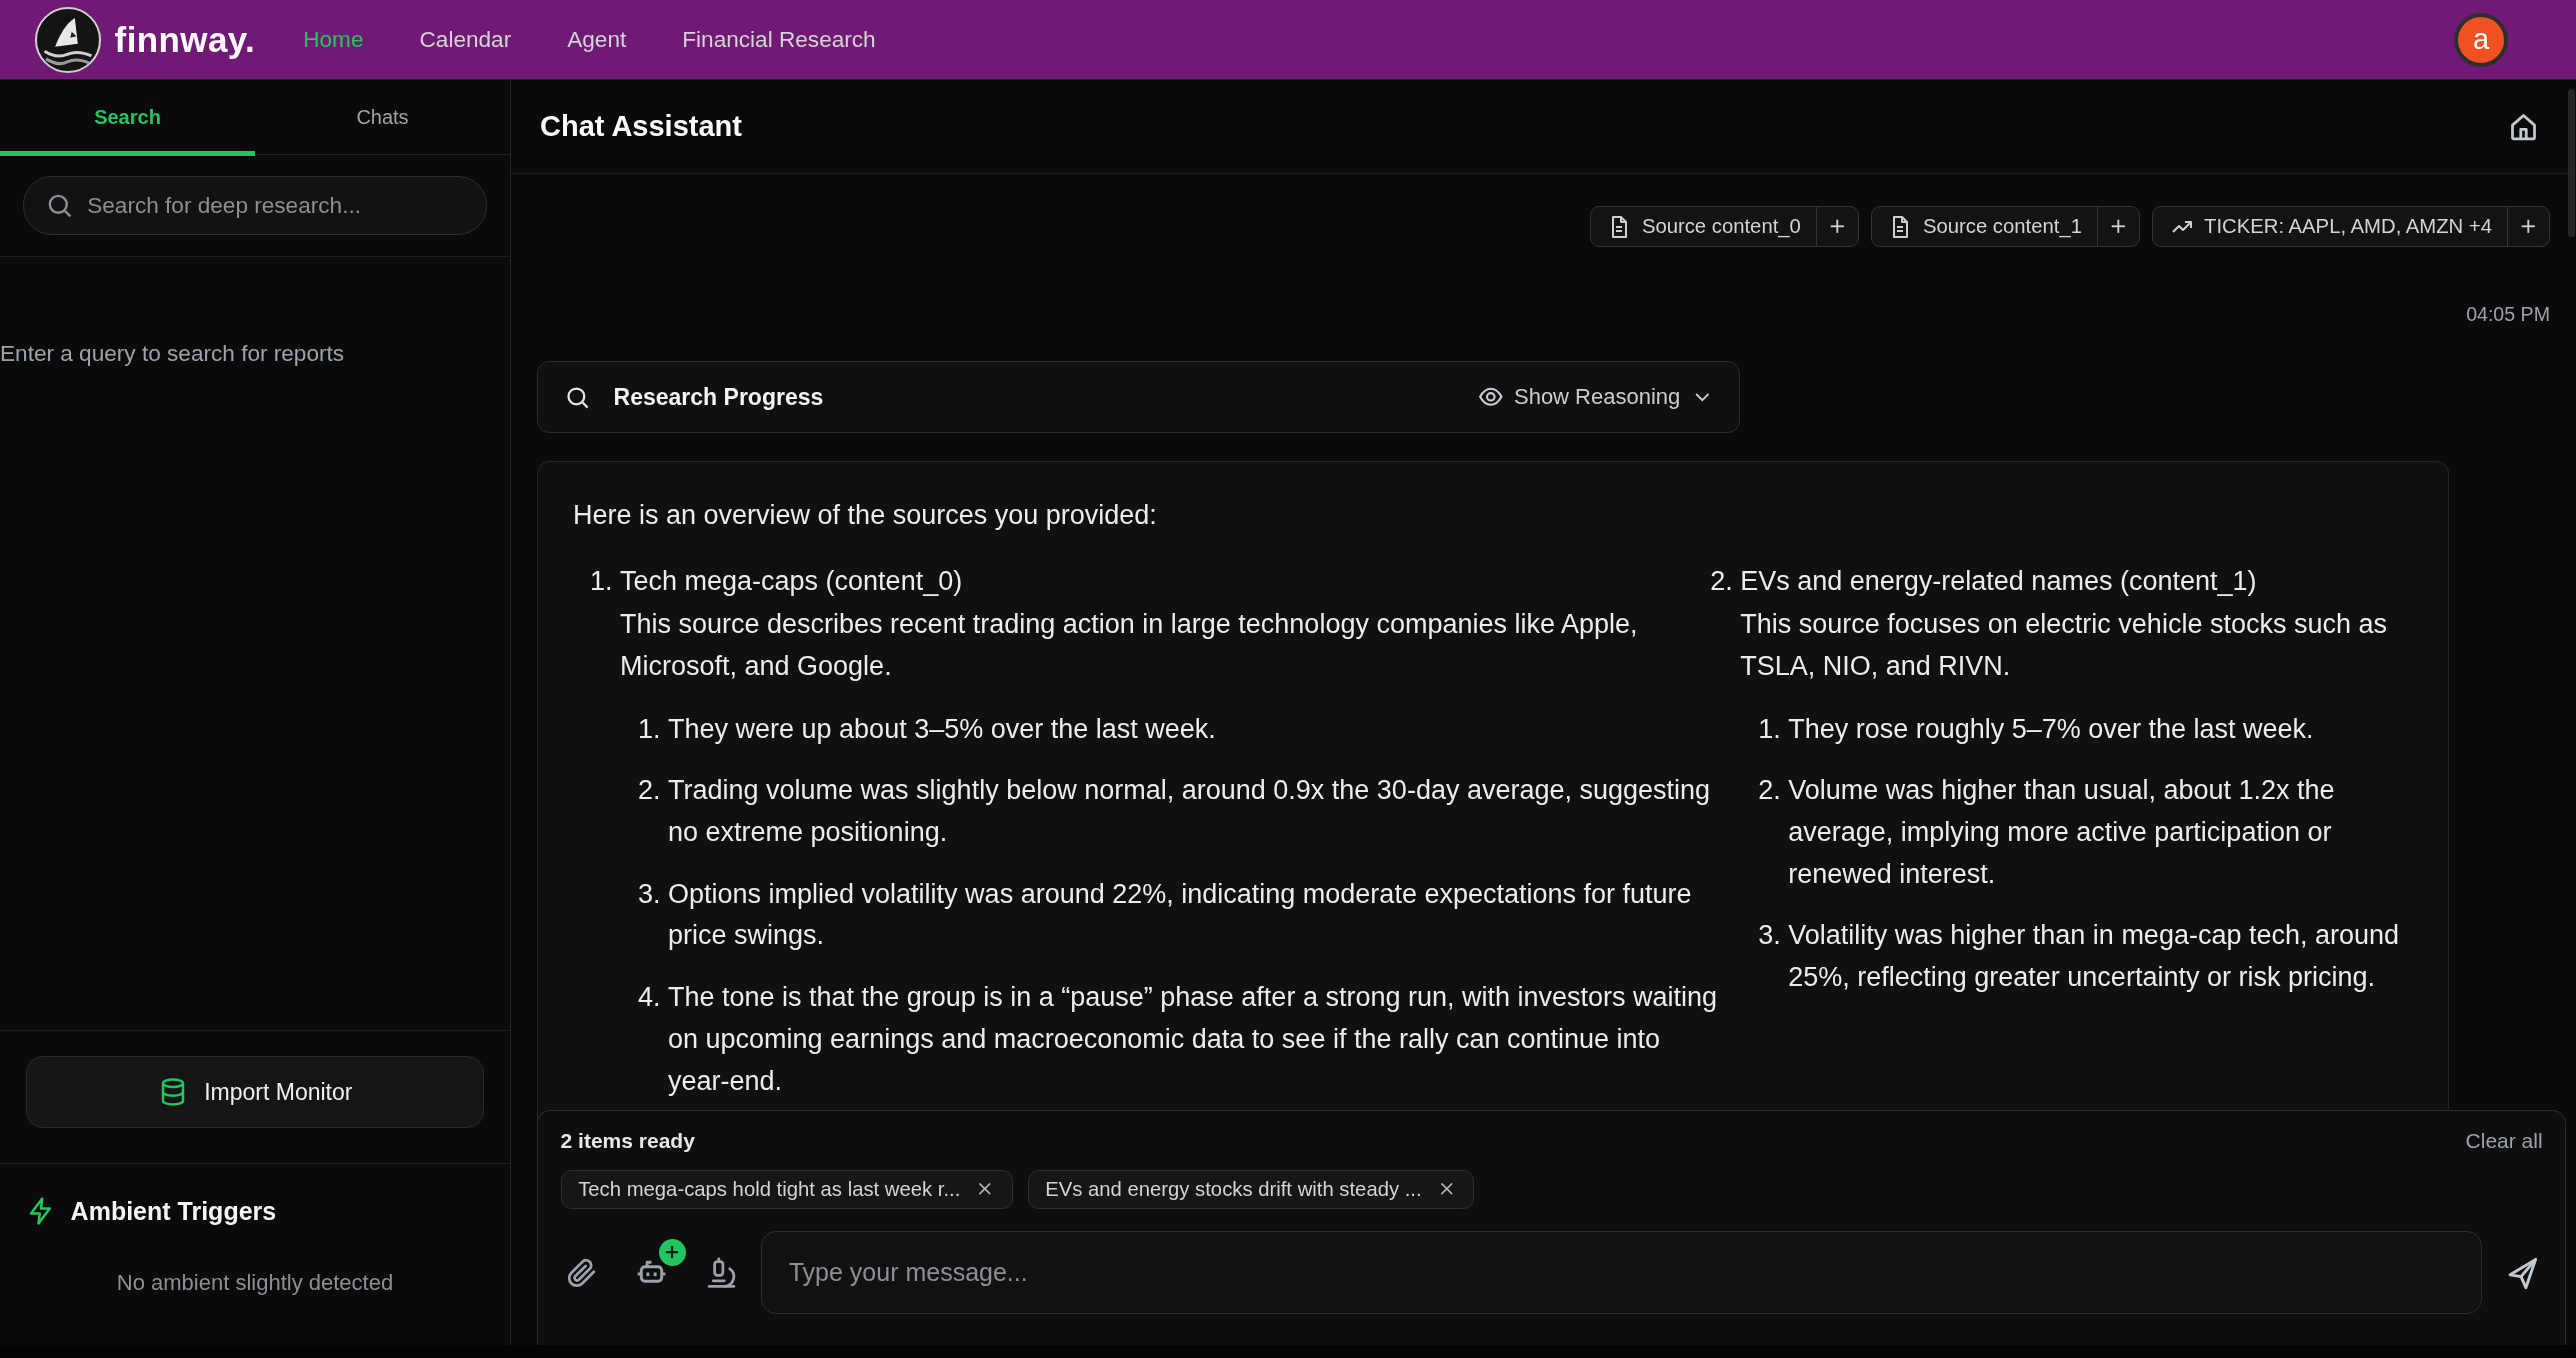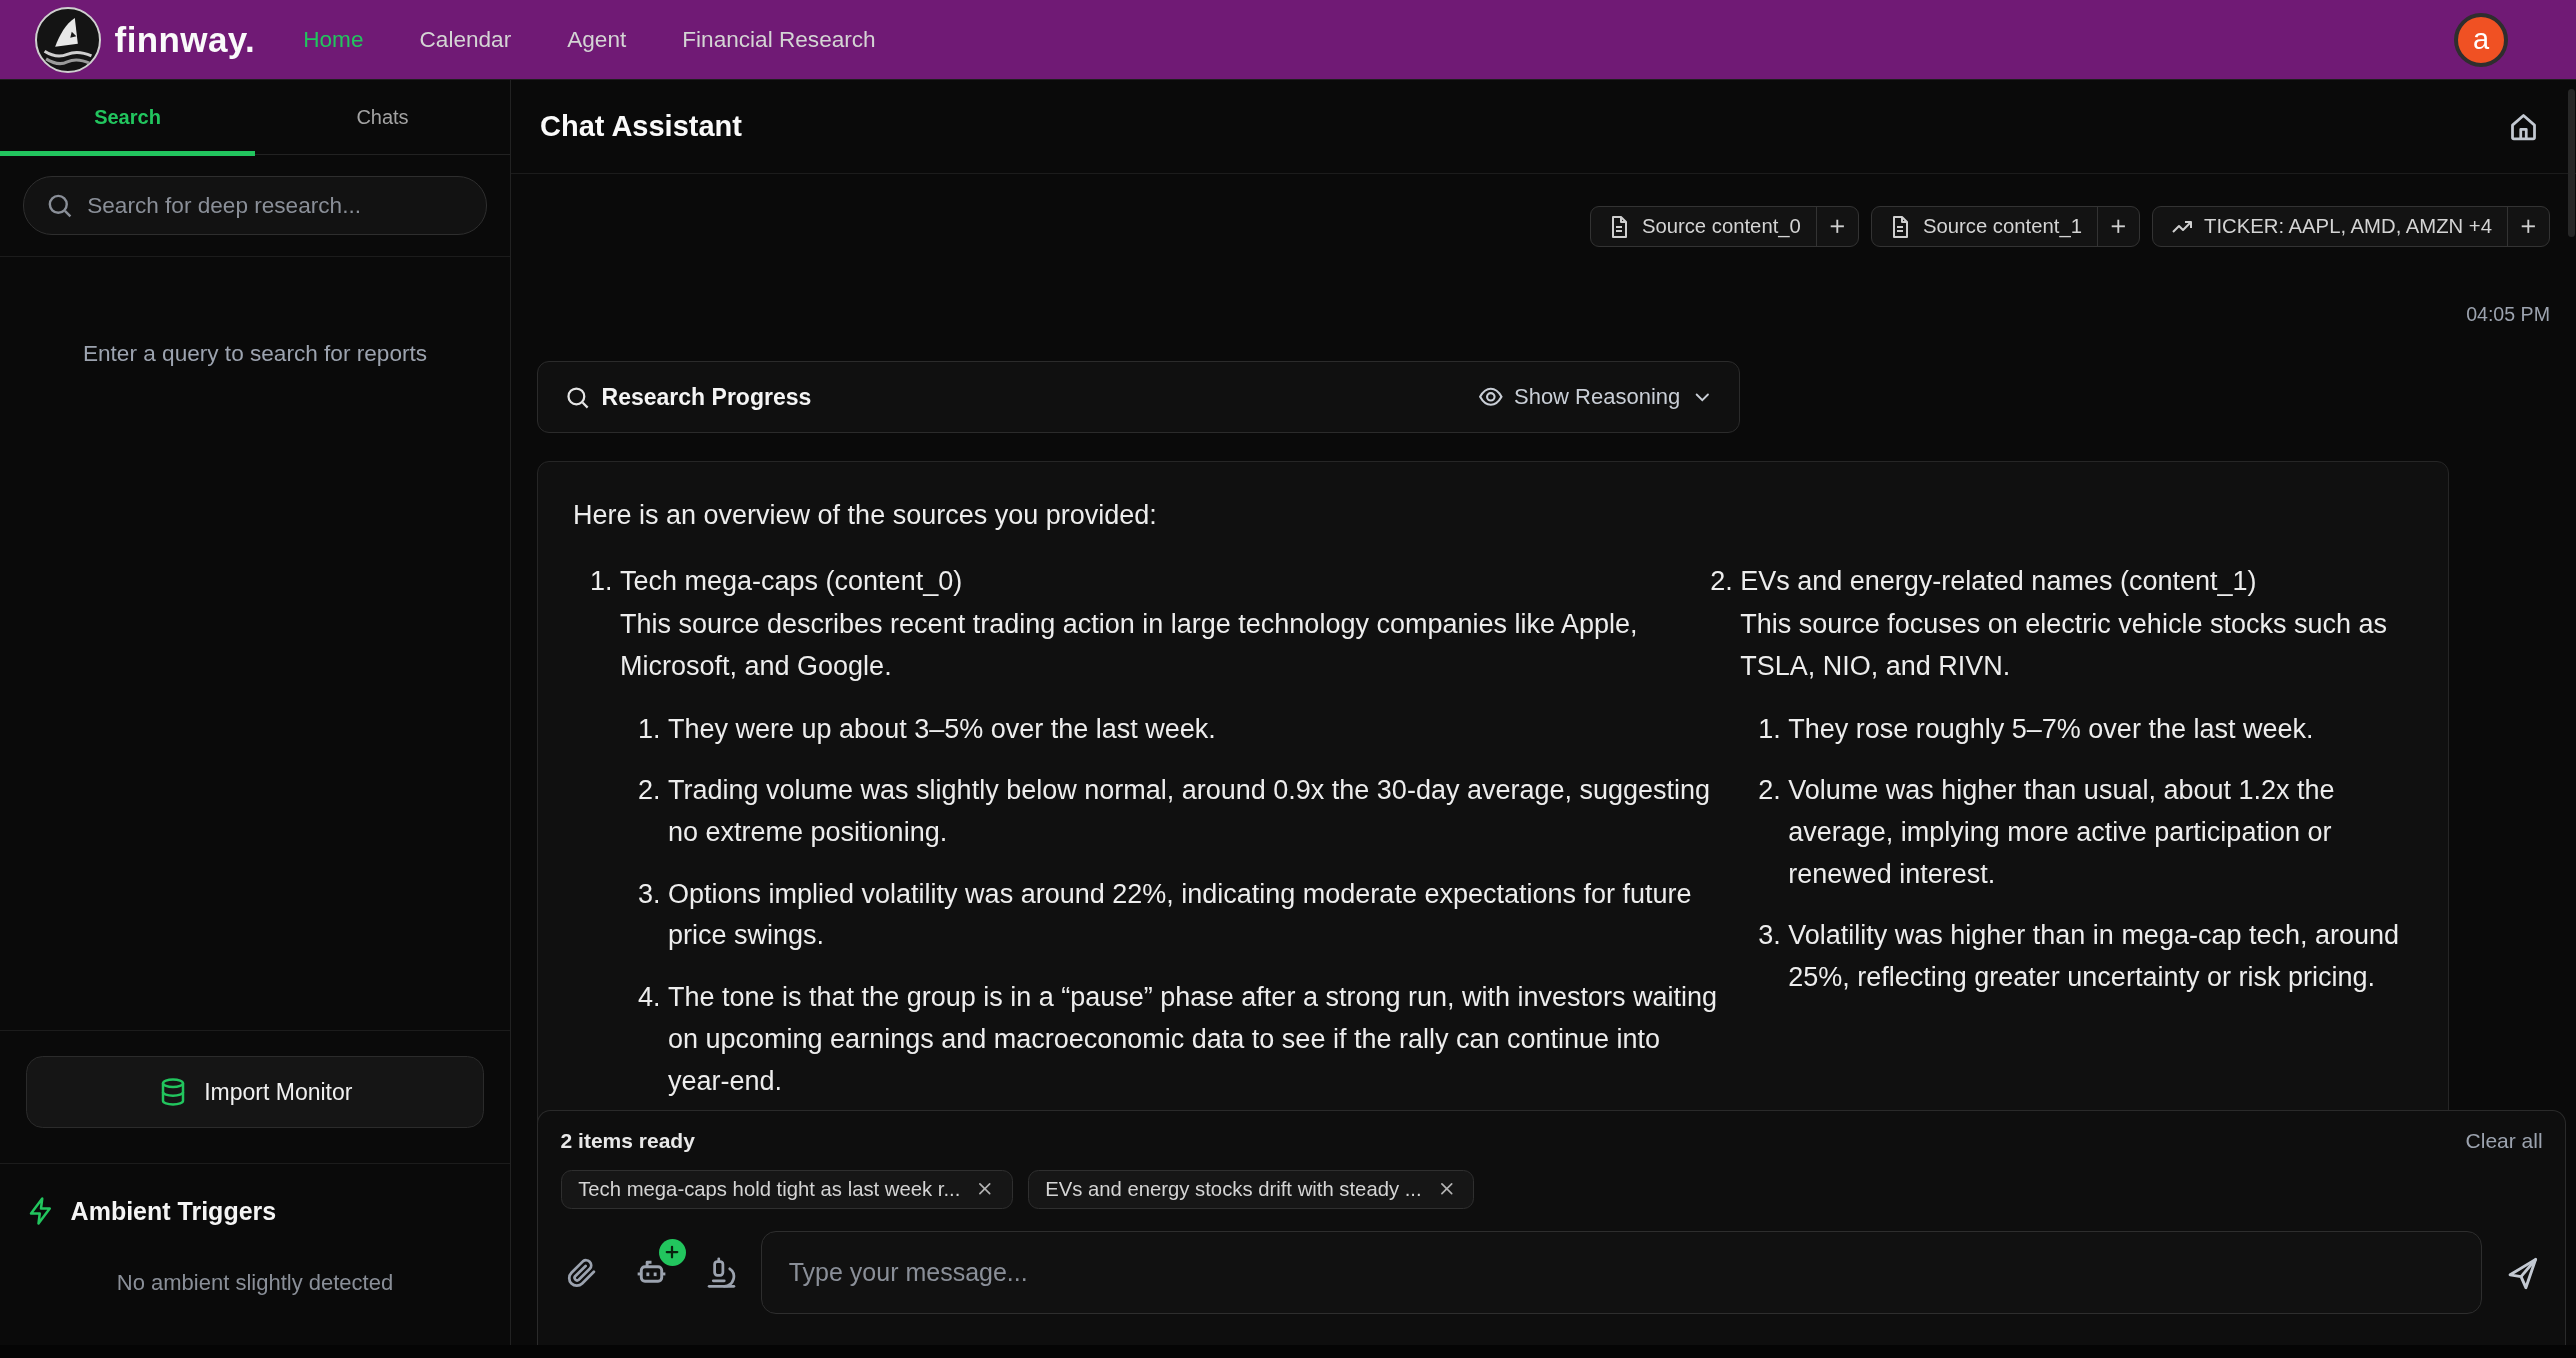--- a/index.html
+++ b/index.html
@@ -31,21 +31,21 @@
     font-size:20px; color:#a3a3a3; position:relative; cursor:pointer; }
   .tab.active { color:#22c55e; font-weight:bold; }
   .tab.active::after { content:""; position:absolute; left:0; right:0; bottom:-1.5px;
     height:4.5px; background:#22c55e; }
   .search-section { padding:21px 22.6px; border-bottom:1.5px solid #1c1c1c; }
   .search-pill { height:59px; border:1.5px solid #2e2e2e; border-radius:29px; background:#121212;
     display:flex; align-items:center; padding:0 21px; gap:13.6px; }
   .search-pill input { flex:1; background:transparent; border:none; outline:none;
     font-size:22.6px; color:#e5e5e5; font-family:inherit; }
   .search-pill input::placeholder { color:#8a8f98; }
-  .sidebar-empty { margin-top:84px; text-align:center; font-size:22.6px; color:#9ca3af; }
+  .sidebar-empty { margin-top:84px; text-align:left; font-size:22.6px; color:#9ca3af; }
   .sidebar-spacer { flex:1; }
   .import-section { border-top:1.5px solid #1c1c1c; padding:25px 25.6px 35px 25.6px; }
   .import-btn { width:100%; height:72px; border-radius:16.6px; background:#151515;
     border:1.5px solid #2b2b2b; display:flex; align-items:center; justify-content:center;
     gap:16.6px; font-size:23px; color:#f0f0f0; cursor:pointer; }
   .ambient-section { border-top:1.5px solid #1c1c1c; padding:32px 25.6px 0 25.6px; height:182px; }
   .ambient-head { display:flex; align-items:center; gap:15px; font-size:25px;
     font-weight:bold; color:#f5f5f5; }
   .ambient-empty { margin-top:44px; text-align:center; font-size:22px; color:#8a8f98; }
 
@@ -66,21 +66,21 @@
   .src-chip .chip-label { margin:0 15px 0 10.5px; white-space:nowrap; }
   .chip-plus { border-left:1.5px solid #333; height:100%; display:flex; align-items:center;
     justify-content:center; width:42px; color:#cfcfcf; cursor:pointer; }
   .bubble { margin-top:19.6px; width:871px; border:1.5px solid #22c55e; background:#0f130f;
     border-radius:13.6px; padding:22.6px 24px 35px 24px; font-size:23px; color:#fafafa; }
   .timestamp { margin-top:12px; font-size:19.6px; color:#9ca3af; }
 
   .progress-bar { margin-top:35px; width:1203px; height:72px; background:#101010;
     border:1.5px solid #2b2b2b; border-radius:12px; display:flex; align-items:center;
     padding:0 25.6px; }
-  .progress-title { display:flex; align-items:center; gap:11px; font-size:23px;
+  .progress-title { display:flex; align-items:center; gap:23px; font-size:23px;
     font-weight:bold; color:#f5f5f5; }
   .reasoning-toggle { margin-left:auto; display:flex; align-items:center; gap:10.5px;
     font-size:22px; color:#c9ced6; cursor:pointer; }
 
   .assistant-panel { margin-top:28px; width:1912px; background:#101010;
     border:1.5px solid #262626; border-radius:12px; padding:33px 35px; font-size:27px;
     line-height:1.55; color:#ededed; }
   .msg-intro { margin-bottom:24px; }
   ol.outer { list-style:decimal; padding-left:47px; display:flex; flex-direction:row;
     gap:22.6px; }

